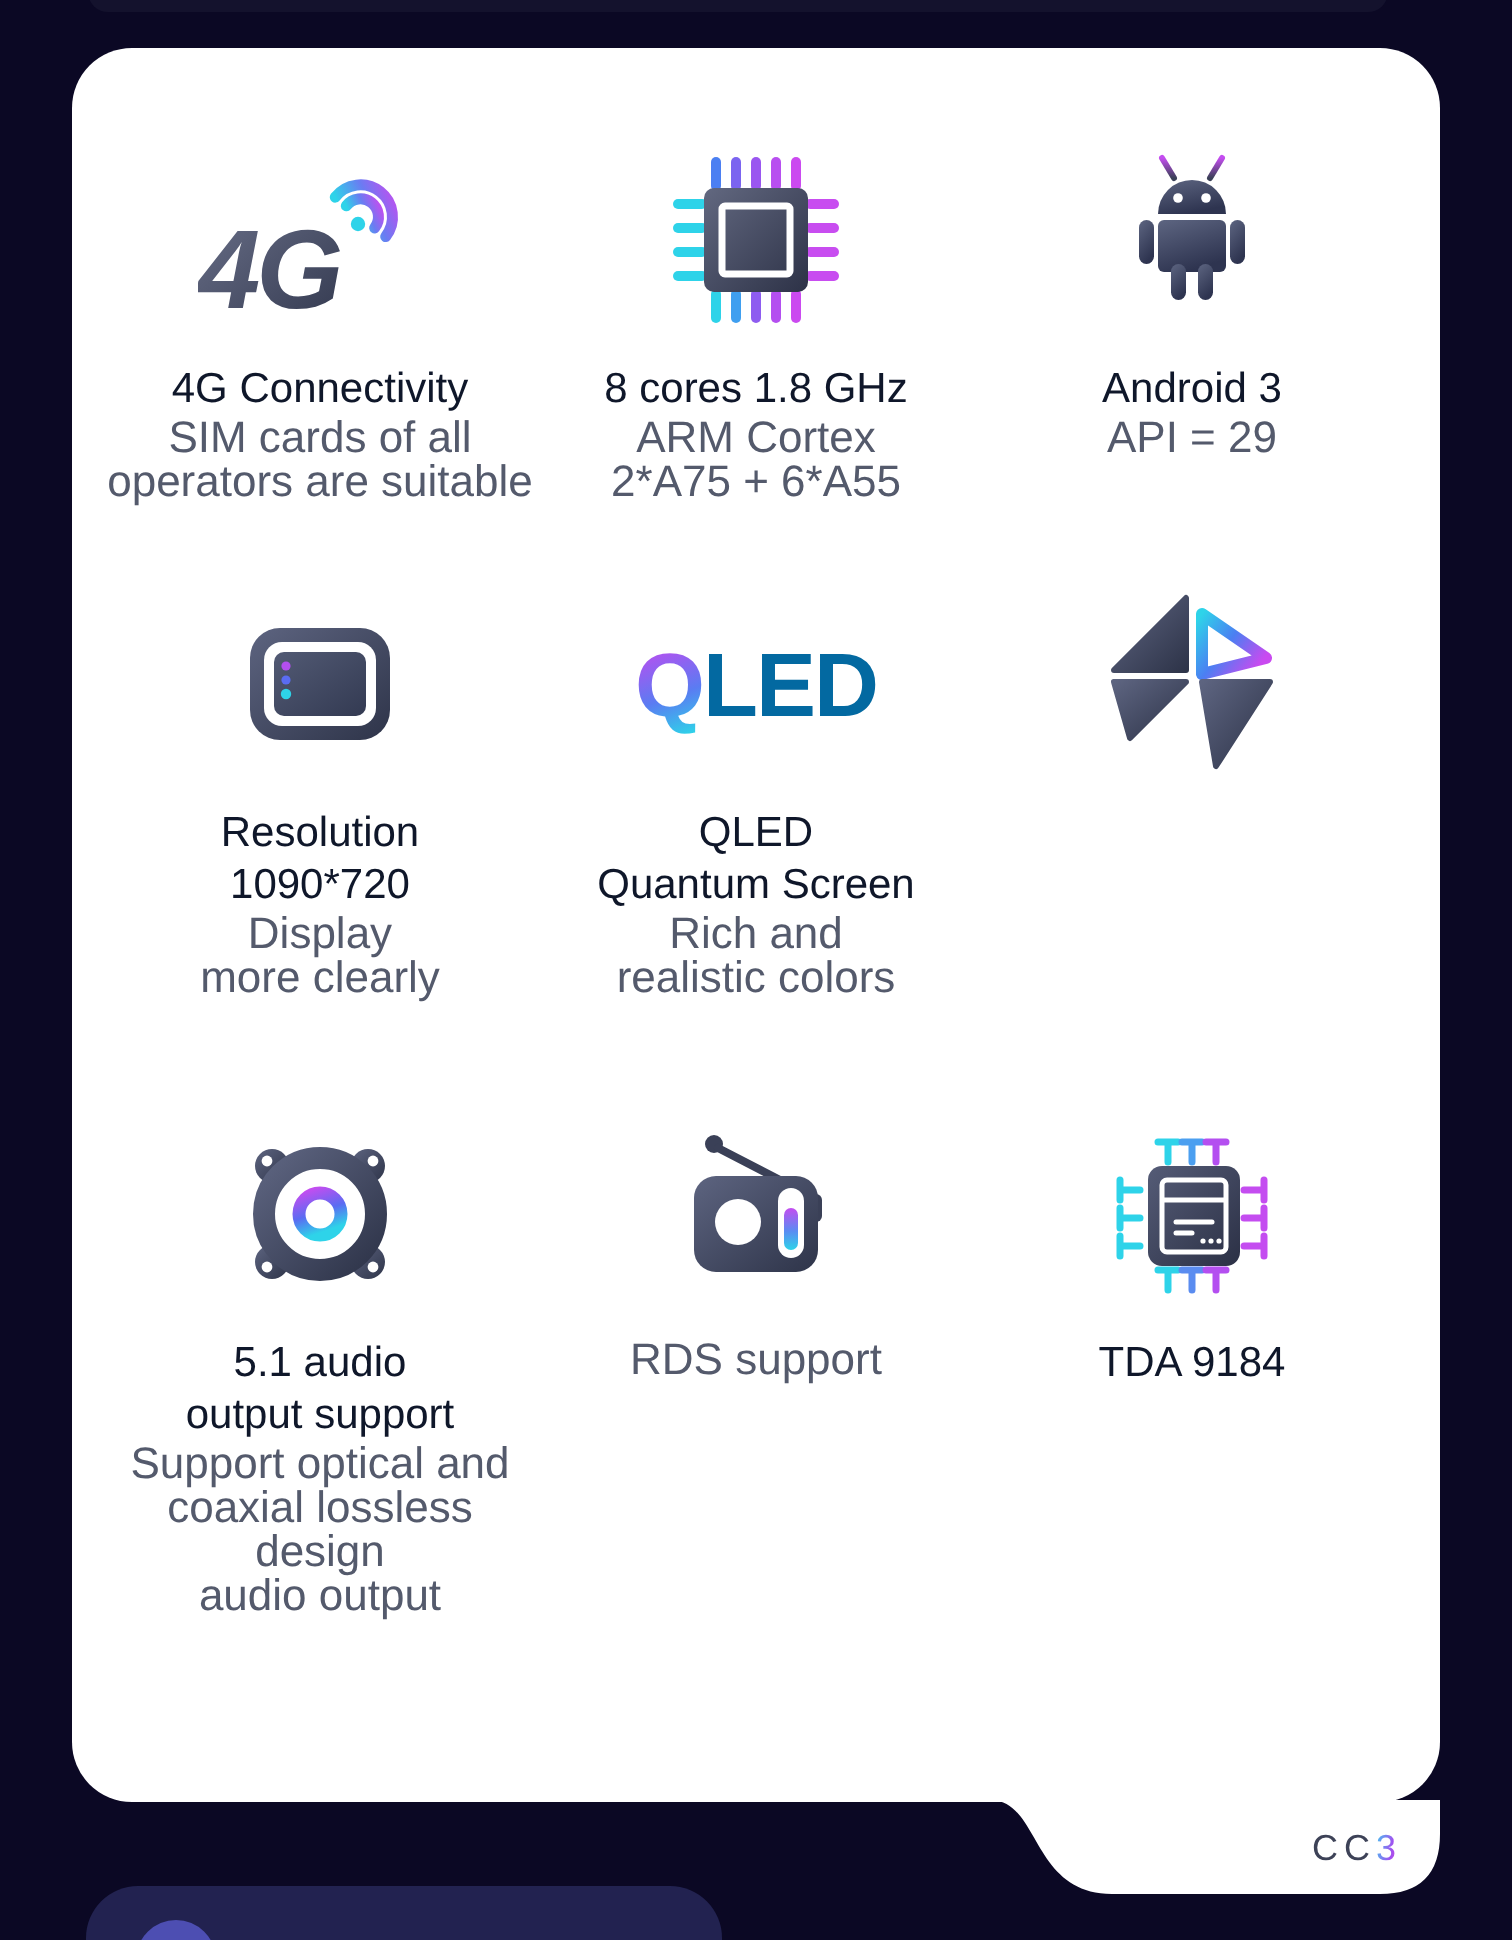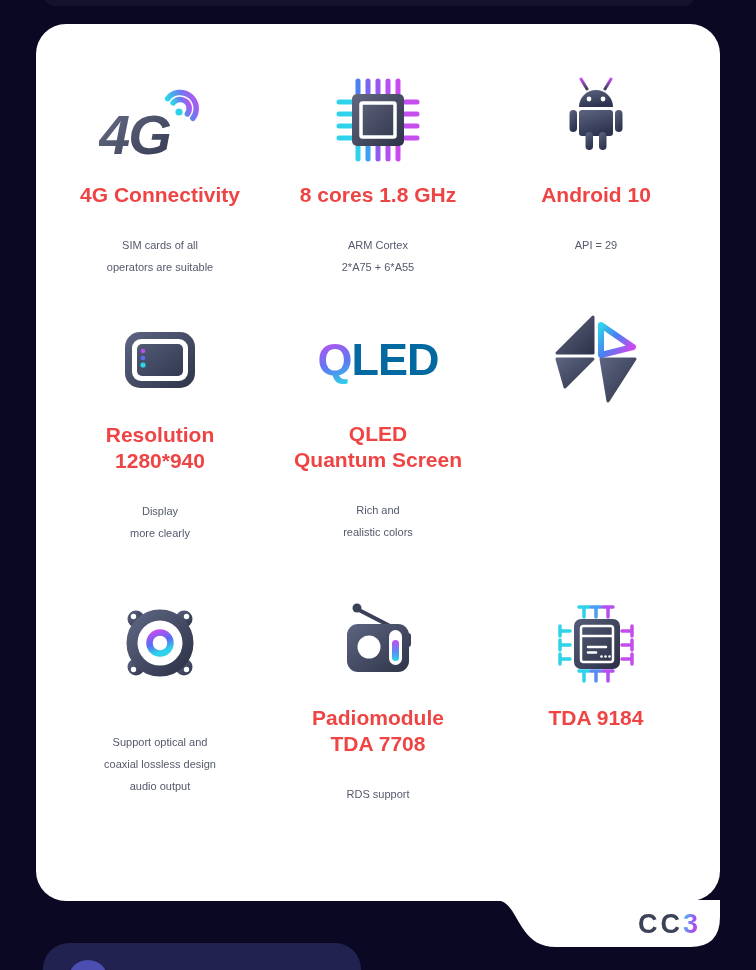--- a/index.html
+++ b/index.html
@@ -12,42 +12,42 @@
     position:absolute;left:44px;top:-14px;width:650px;height:20px;
     background:#14122d;border-radius:0 0 10px 10px;
   }
   .card{
     position:absolute;left:36px;top:24px;width:684px;height:877px;
     background:#ffffff;border-radius:30px;
     box-sizing:border-box;padding:48px 15px 0 15px;
   }
   .grid{
     display:grid;grid-template-columns:1fr 1fr 1fr;
-    grid-template-rows:188px 231px auto;row-gap:52px;
+    grid-template-rows:188px 231px auto;row-gap:34px;
   }
   .cell{display:flex;flex-direction:column;align-items:center;text-align:center;}
   .icon-box{height:96px;display:flex;align-items:center;justify-content:center;margin-bottom:14px;}
   .title{
-    font-size:21px;line-height:26px;font-weight:700;color:#ef4444;
+    font-size:21px;line-height:26px;font-weight:400;color:#0f172a;
     white-space:pre-line;letter-spacing:0px;
   }
   .sub{
-    margin-top:26px;font-size:11px;line-height:22px;color:#545a6c;
+    margin-top:0;font-size:22px;line-height:22px;color:#545a6c;
     white-space:pre-line;
   }
   .qled-word{font-size:45px;font-weight:700;letter-spacing:-1px;line-height:1;}
   .qled-word .q{
     background:linear-gradient(160deg,#bb4ef0 15%,#5a7cf2 60%,#2ed3e9 95%);
     -webkit-background-clip:text;background-clip:text;color:transparent;
   }
   .qled-word .led{color:#0369a1;}
   .tab{position:absolute;left:490px;top:900px;width:230px;height:47px;}
   .cc3{
     position:absolute;right:55px;top:901px;
-    font-size:27px;font-weight:700;letter-spacing:3px;line-height:47px;
+    font-size:18px;font-weight:400;letter-spacing:3px;line-height:47px;
   }
   .cc3 .cc{color:#3d4257;}
   .cc3 .three{
     background:linear-gradient(100deg,#52b5f0 10%,#a24ff0 60%,#e44fd4 95%);
     -webkit-background-clip:text;background-clip:text;color:transparent;
   }
   .next-card{
     position:absolute;left:43px;top:943px;width:318px;height:40px;
     background:#222250;border-radius:26px 26px 0 0;
   }
@@ -149,21 +149,21 @@
           <path d="M31,35 a17,17 0 0 1 34,0 z" fill="url(#sl3)"></path>
           <circle cx="41" cy="27" r="2.4" fill="#ffffff"></circle>
           <circle cx="55" cy="27" r="2.4" fill="#ffffff"></circle>
           <rect x="31" y="38" width="34" height="26" rx="3" fill="url(#sl3)"></rect>
           <rect x="21.5" y="38" width="7.5" height="22" rx="3.75" fill="url(#sl3)"></rect>
           <rect x="67" y="38" width="7.5" height="22" rx="3.75" fill="url(#sl3)"></rect>
           <rect x="37.5" y="60" width="7.5" height="18" rx="3.75" fill="url(#sl3)"></rect>
           <rect x="51" y="60" width="7.5" height="18" rx="3.75" fill="url(#sl3)"></rect>
         </svg>
       </div>
-      <div class="title">Android 10</div>
+      <div class="title">Android 3</div>
       <div class="sub">API = 29</div>
     </div>
 
     <div class="cell">
       <div class="icon-box">
         <svg width="96" height="96" viewBox="0 0 96 96">
           <defs>
             <linearGradient id="sl4" x1="0" y1="0" x2="1" y2="1">
               <stop offset="0" stop-color="#5d6480"></stop>
                 <stop offset="1" stop-color="#2e3449"></stop>
@@ -175,21 +175,21 @@
           </defs>
           <rect x="13" y="20" width="70" height="56" rx="15" fill="url(#sl4)"></rect>
           <rect x="20" y="27" width="56" height="42" rx="9" fill="#ffffff"></rect>
           <rect x="25" y="32" width="46" height="32" rx="5" fill="url(#sl4b)"></rect>
           <circle cx="31" cy="39" r="2.3" fill="#b44ff0"></circle>
           <circle cx="31" cy="46" r="2.3" fill="#5a6cf2"></circle>
           <circle cx="31" cy="53" r="2.6" fill="#2ed3e9"></circle>
         </svg>
       </div>
       <div class="title">Resolution
-1280*940</div>
+1090*720</div>
       <div class="sub">Display
 more clearly</div>
     </div>
 
     <div class="cell">
       <div class="icon-box">
         <div class="qled-word">
           <span class="q">Q</span><span class="led">LED</span>
         </div>
       </div>
@@ -240,20 +240,22 @@
           <circle cx="24" cy="72" r="8.5" fill="url(#sl7)"></circle>
           <circle cx="72" cy="72" r="8.5" fill="url(#sl7)"></circle>
           <circle cx="21.5" cy="21.5" r="2.7" fill="#ffffff"></circle>
           <circle cx="74.5" cy="21.5" r="2.7" fill="#ffffff"></circle>
           <circle cx="21.5" cy="74.5" r="2.7" fill="#ffffff"></circle>
           <circle cx="74.5" cy="74.5" r="2.7" fill="#ffffff"></circle>
           <circle cx="48" cy="48" r="28" fill="#ffffff" stroke="url(#sl7)" stroke-width="11"></circle>
           <circle cx="48" cy="48" r="10.5" fill="none" stroke="url(#do7)" stroke-width="6.5"></circle>
         </svg>
       </div>
+      <div class="title">5.1 audio
+output support</div>
       <div class="sub">Support optical and
 coaxial lossless design
 audio output</div>
     </div>
 
     <div class="cell">
       <div class="icon-box">
         <svg width="96" height="96" viewBox="0 0 96 96">
           <defs>
             <linearGradient id="sl8" x1="0" y1="0" x2="1" y2="1">
@@ -268,22 +270,20 @@
           </defs>
           <circle cx="27" cy="13" r="4.5" fill="#3a4057"></circle>
           <line x1="29" y1="15" x2="60" y2="31" stroke="#3a4057" stroke-width="4" stroke-linecap="round"></line>
           <rect x="75" y="38" width="6" height="14" rx="3" fill="#3a4057"></rect>
           <rect x="17" y="29" width="62" height="48" rx="11" fill="url(#sl8)"></rect>
           <circle cx="39" cy="52" r="11.5" fill="#ffffff"></circle>
           <rect x="59" y="35" width="13" height="35" rx="6.5" fill="#ffffff"></rect>
           <rect x="62" y="45" width="7" height="21" rx="3.5" fill="url(#ba8)"></rect>
         </svg>
       </div>
-      <div class="title">Padiomodule
-TDA 7708</div>
       <div class="sub">RDS support</div>
     </div>
 
     <div class="cell">
       <div class="icon-box">
         <svg width="96" height="96" viewBox="0 0 96 96">
           <defs>
             <linearGradient id="sl9" x1="0" y1="0" x2="1" y2="1">
               <stop offset="0" stop-color="#555c77"></stop>
                 <stop offset="1" stop-color="#2b3045"></stop>

